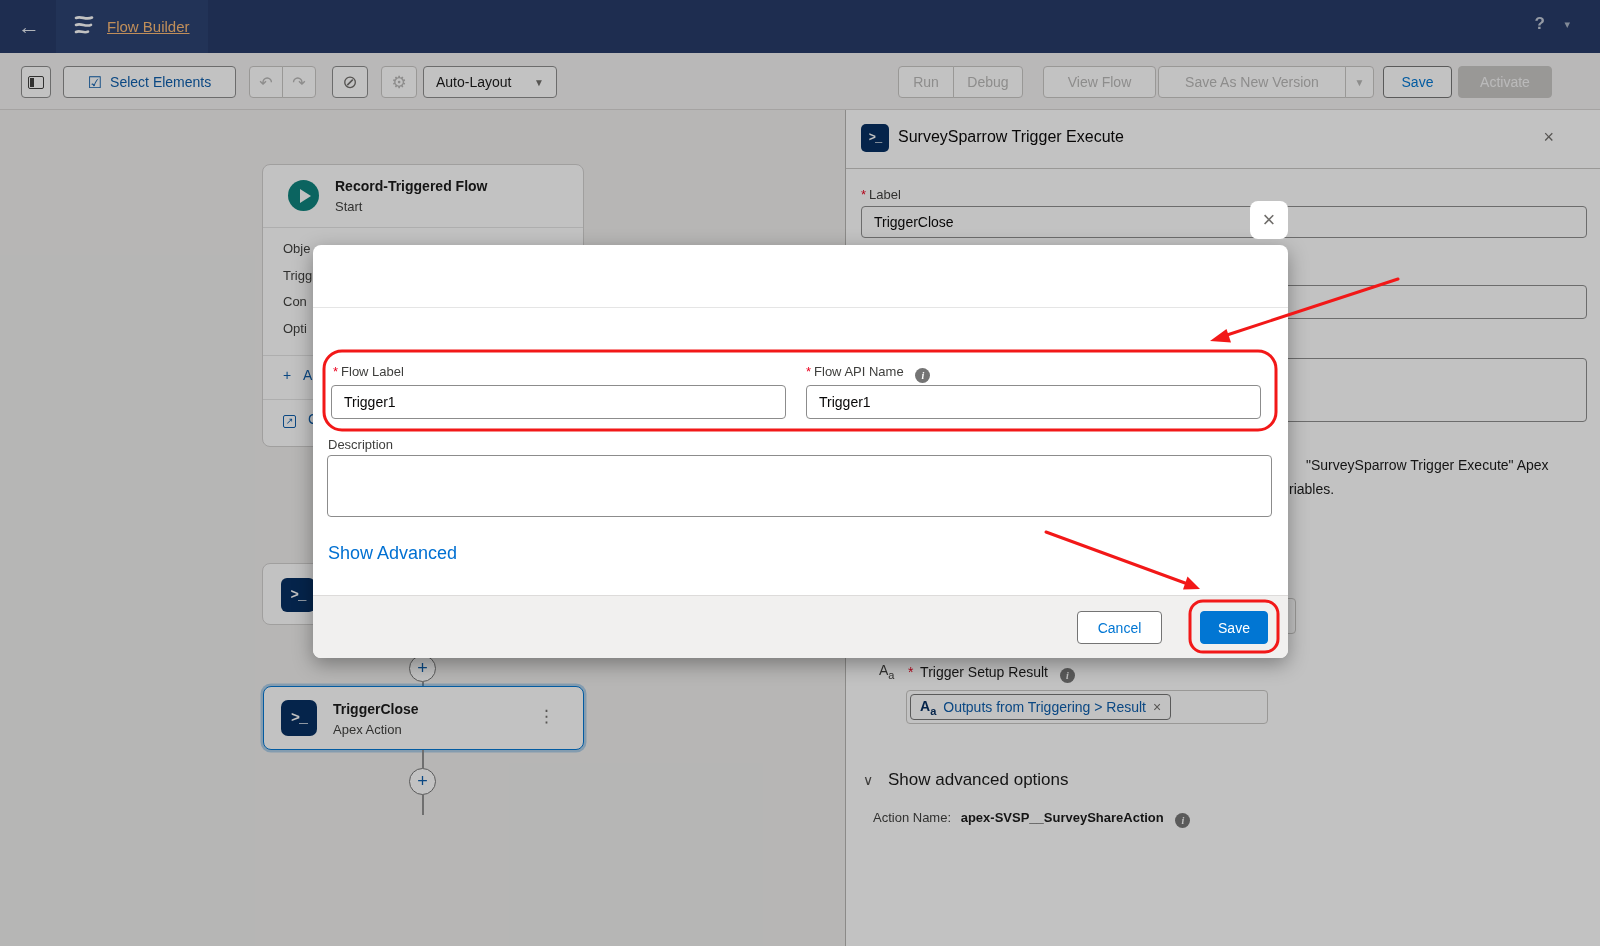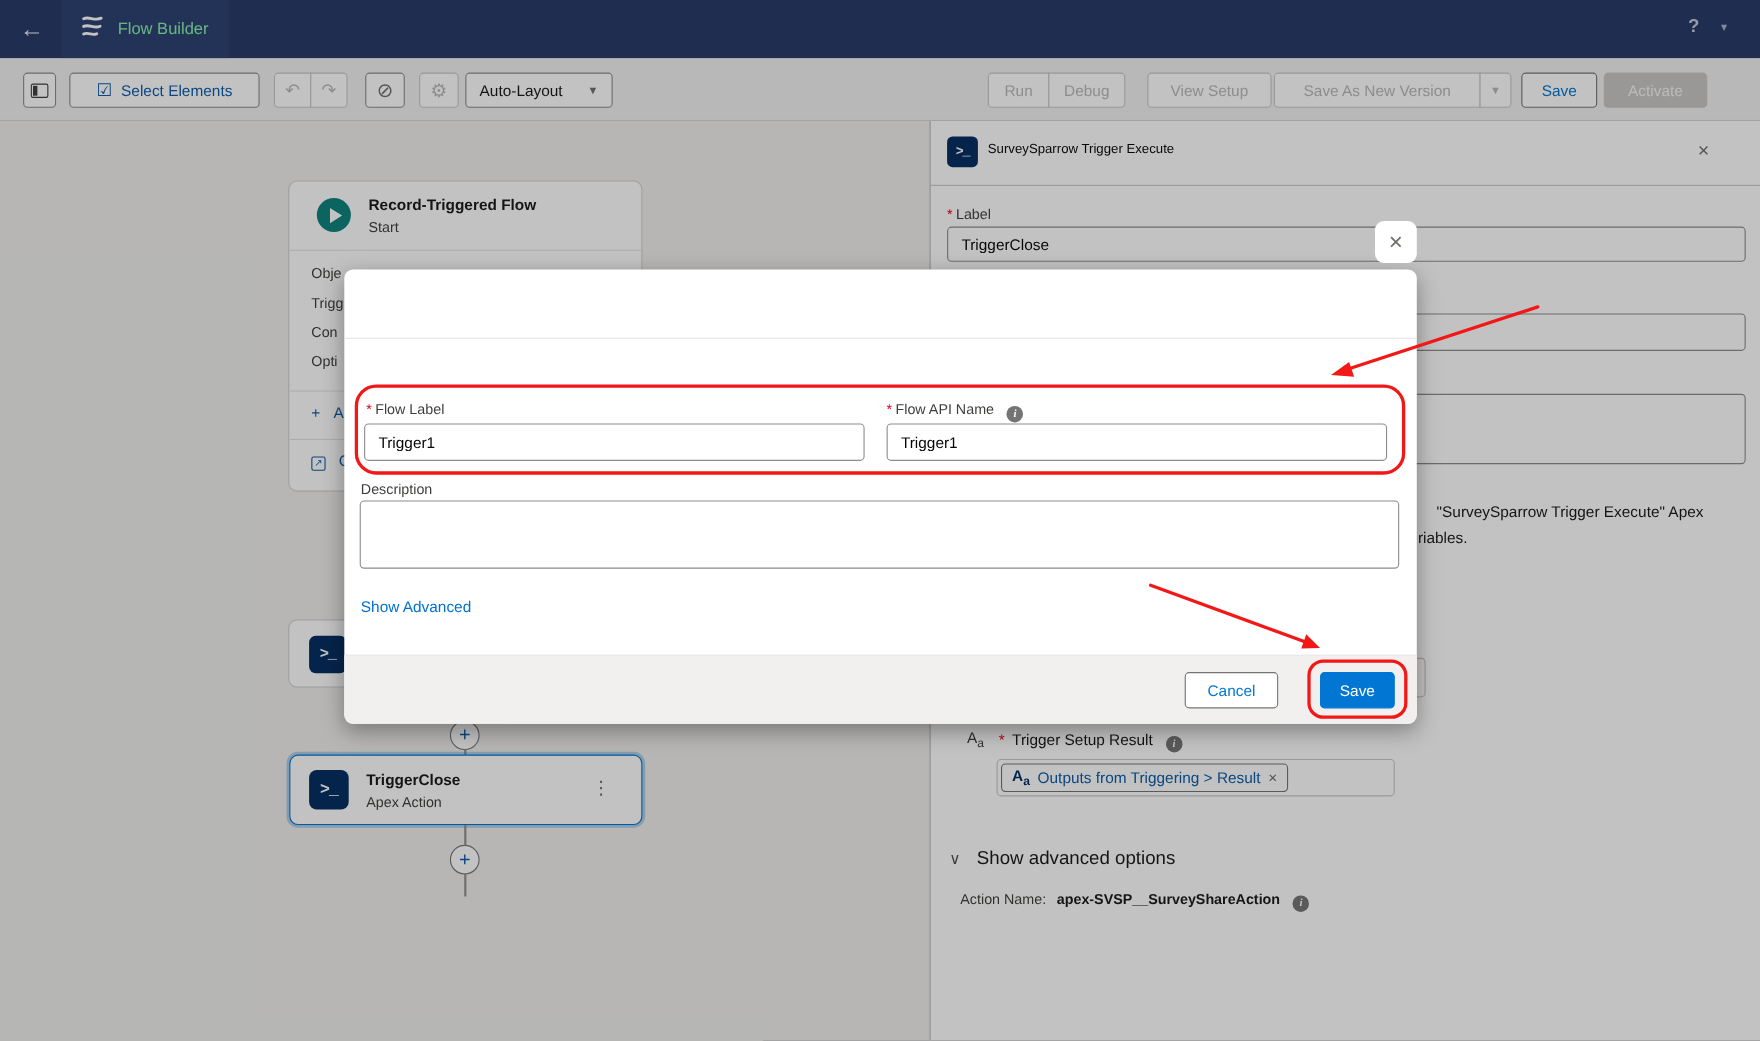--- a/index.html
+++ b/index.html
@@ -4,21 +4,21 @@
 <style>
   * { margin:0; padding:0; box-sizing:border-box; }
   html,body { width:1600px; height:946px; }
   body { font-family:"Liberation Sans", sans-serif; background:#555; }
   .screen { position:relative; width:1600px; height:946px; overflow:hidden; background:#f0efee; }
 
   
   .navbar { position:absolute; left:0; top:0; width:1600px; height:53px; background:#243967; z-index:1; }
   .nav-back { position:absolute; left:10px; top:8px; width:38px; height:38px; color:#e8ecf3; font-size:22px; display:flex; align-items:center; justify-content:center; cursor:pointer; }
   .nav-tab { position:absolute; left:56px; top:0; width:152px; height:53px; background:#2a4170; display:flex; align-items:center; gap:11px; padding-left:16px; }
-  .nav-title { color:#86efac; font-size:15px; }
+  .nav-title { color:#fdba74; font-size:15px;text-decoration:underline; }
   .nav-help { position:absolute; right:55px; top:14px; color:#c3cad8; font-size:17px; font-weight:bold; }
   .nav-caret { position:absolute; right:30px; top:18px; color:#aab4c6; font-size:11px; }
 
   
   .toolbar { position:absolute; left:0; top:53px; width:1600px; height:57px; background:#f3f2f2; border-bottom:1px solid #d8d6d4; z-index:1; }
   .tbtn { position:absolute; top:13px; height:32px; background:#fff; border:1px solid #8c8c8c; border-radius:4px; display:flex; align-items:center; justify-content:center; font-size:14px; color:#181818; cursor:pointer; }
   .tbtn.disabled { border-color:#c9c7c5; color:#b9b8b7; }
   .icon-gray { color:#706e6b; }
   .panel-toggle-glyph { width:16px; height:13px; border:1.5px solid #3e3e3c; border-radius:2px; position:relative; }
   .panel-toggle-glyph::before { content:""; position:absolute; left:1px; top:1px; bottom:1px; width:4px; background:#3e3e3c; }
@@ -58,21 +58,21 @@
   .overlay { position:absolute; inset:0; background:rgba(10,10,10,0.25); z-index:40; }
 
   
   .modal { position:absolute; left:313px; top:245px; width:975px; height:413px; background:#fff; border-radius:8px; box-shadow:0 6px 20px rgba(0,0,0,.35); z-index:50; }
   .modal-title { position:absolute; left:0; right:0; top:20px; text-align:center; font-size:20px; color:#080707; }
   .modal-hr { position:absolute; left:0; right:0; top:62px; border-top:1px solid #e5e5e5; }
   .modal-footer { position:absolute; left:0; right:0; bottom:0; height:63px; background:#f1f0ef; border-top:1px solid #dddbda; border-radius:0 0 8px 8px; }
   .btn { position:absolute; height:33px; border-radius:4px; font-size:14px; display:flex; align-items:center; justify-content:center; cursor:pointer; font-family:"Liberation Sans",sans-serif; }
   .btn-neutral { background:#fff; border:1px solid #747474; color:#0176d3; }
   .btn-brand { background:#0176d3; border:1px solid #0176d3; color:#fff; }
-  .link { font-size:14px; color:#0070d2; cursor:pointer; }
+  .link { font-size:18px; color:#0070d2; cursor:pointer; }
   .modal-close { position:absolute; left:1250px; top:201px; width:38px; height:38px; background:#fff; border:none; border-radius:8px; color:#706e6b; font-size:22px; line-height:38px; text-align:center; z-index:55; cursor:pointer; font-family:"Liberation Sans",sans-serif; }
 
   
   .annotations { position:absolute; inset:0; z-index:100; pointer-events:none; }
 </style>
 </head>
 <body>
 
 <div class="screen">
 
@@ -119,21 +119,21 @@
       <span class="icon-gray" style="font-size:10px;">▼</span>
     </div>
 
     <div class="tbtn disabled" style="left:898px; width:56px; border-radius:4px 0 0 4px;">
         <span>Run</span>
       </div>
     <div class="tbtn disabled" style="left:953px; width:70px; border-radius:0 4px 4px 0;">
         <span>Debug</span>
       </div>
     <div class="tbtn disabled" style="left:1043px; width:113px;">
-        <span>View Setup</span>
+        <span>View Flow</span>
       </div>
     <div class="tbtn disabled" style="left:1158px; width:188px; border-radius:4px 0 0 4px;">
         <span>Save As New Version</span>
       </div>
     <div class="tbtn disabled" style="left:1345px; width:29px; border-radius:0 4px 4px 0;">
         <span style="font-size:10px;">▼</span>
       </div>
     <div class="tbtn" style="left:1383px; width:69px; border-color:#747474;">
         <span style="color:#0176d3;">Save</span>
       </div>
@@ -186,21 +186,21 @@
     <div class="plus-circle" style="top:658px;">
         <span>+</span>
       </div>
     <div class="connector" style="top:684px; height:21px;"></div>
 
 
   </div>
 
   <div class="panel">
     <div class="term" style="position:absolute; left:15px; top:14px; width:28px; height:28px; border-radius:5px; font-size:12px;">&gt;_</div>
-    <div style="position:absolute; left:52px; top:18px; font-size:12px; color:#080707;">SurveySparrow Trigger Execute</div>
+    <div style="position:absolute; left:52px; top:18px; font-size:16px; color:#080707;">SurveySparrow Trigger Execute</div>
     <div style="position:absolute; right:46px; top:17px; font-size:18px; color:#706e6b; cursor:pointer;"><span>×</span></div>
     <div class="hr" style="top:58px; border-top-color:#c9c7c5;"></div>
 
     <div class="fld-label" style="position:absolute; left:15px; top:77px;"><span class="req">*</span><span>Label</span></div>
     <input class="inp" style="position: absolute; left: 15px; top: 96px; width: 726px; height: 32px;" value="TriggerClose">
 
     <input class="inp" style="position: absolute; left: 15px; top: 175px; width: 726px; height: 34px;">
     <textarea class="inp resizable" style="position: absolute; left: 15px; top: 248px; width: 726px; height: 64px; resize: none;"></textarea>
 
     <div style="position:absolute; left:460px; top:347px; font-size:14px; color:#181818;">"SurveySparrow Trigger Execute" Apex</div>

